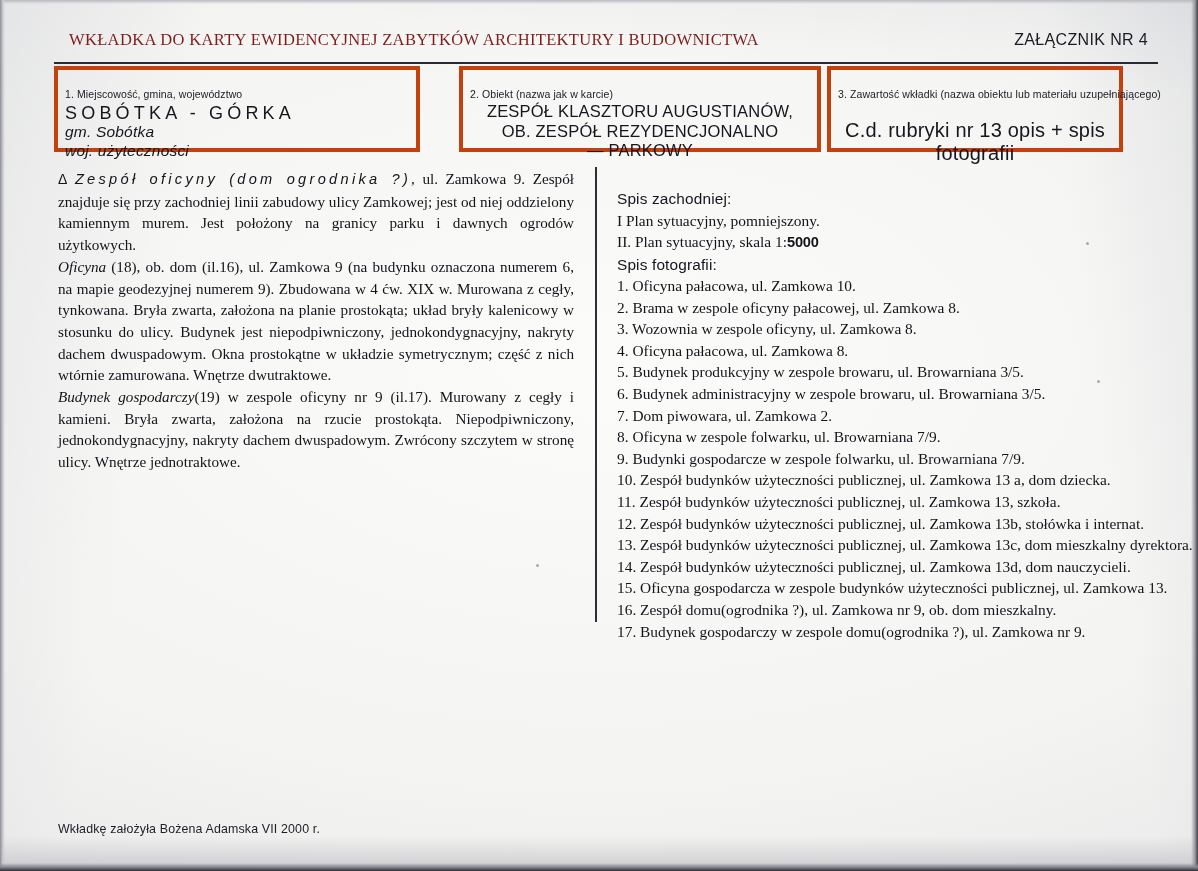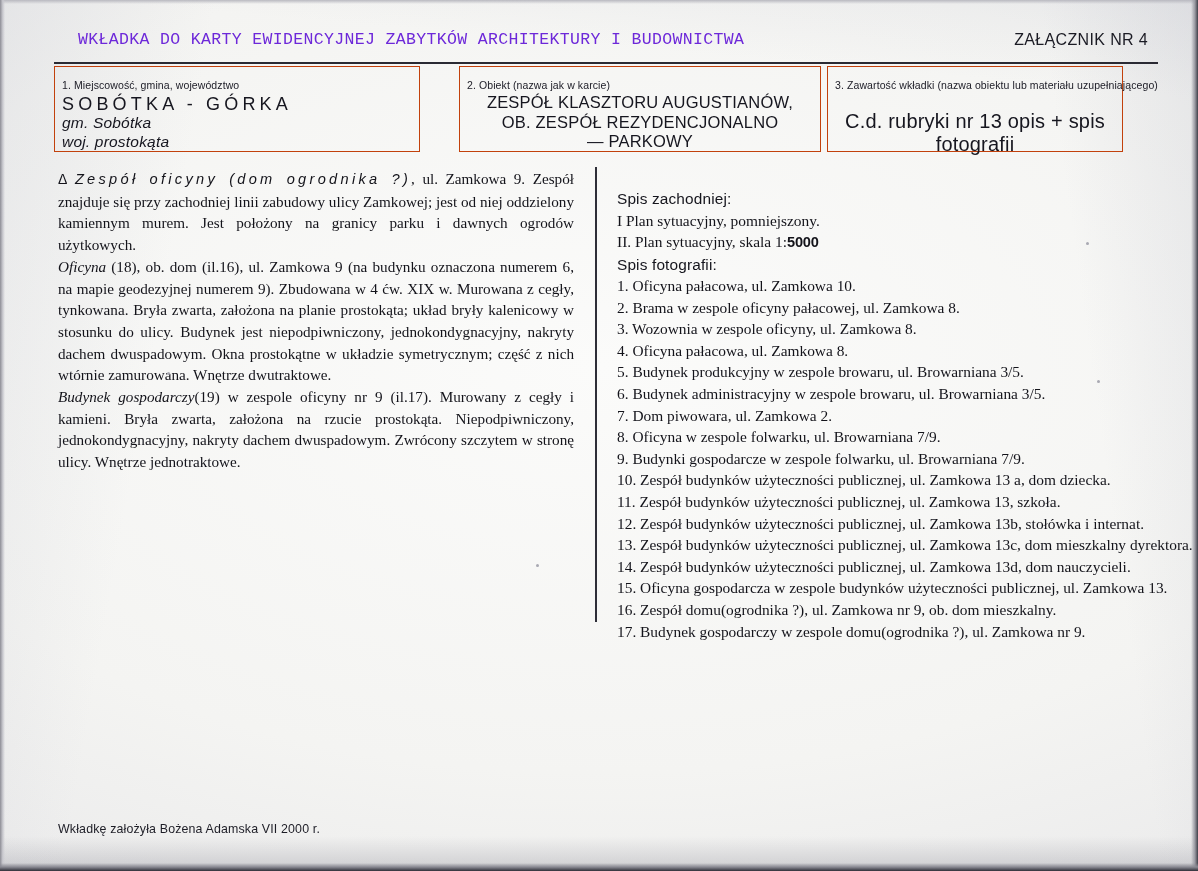--- a/index.html
+++ b/index.html
@@ -46,25 +46,25 @@
   }
   .edge-top {
     position: absolute; left: 0; top: 0; width: 1198px; height: 4px;
     background: linear-gradient(180deg, #b9b9c0 0%, rgba(240,240,238,0) 100%);
     pointer-events: none;
   }
 
   
   .doc-title {
     position: absolute;
-    left: 78px; top: 30px;
-    font-family: Liberation Mono, monospace;
+    left: 69px; top: 30px;
+    font-family: Liberation Serif, serif;
     font-size: 16.5px;
     letter-spacing: .35px;
-    color: #6d28d9;
+    color: #7f1d1d;
     white-space: nowrap;
   }
   .annex-label {
     position: absolute;
     right: 50px; top: 31px;
     font-family: "Liberation Sans", sans-serif;
     font-size: 16px;
     letter-spacing: .35px;
     color: #1b1b24;
     white-space: nowrap;
@@ -78,23 +78,23 @@
 
   
   .meta-table {
     position: absolute;
     left: 54px; top: 66px;
     width: 1104px; height: 86px;
     display: flex;
     gap: 6px;
   }
   .meta-cell {
-    border: 1px solid #c2410c;
+    border: 4px solid #c2410c;
     box-sizing: border-box;
-    padding: 12px 7px 0 7px;
+    padding: 18px 7px 0 7px;
     background: transparent;
     position: relative;
   }
   .cell-1 { width: 366px; }
   .cell-2 { width: 362px; margin-left: 33px; }
   .cell-3 { width: 296px; }
 
   .cell-caption {
     font-family: "Liberation Sans", sans-serif;
     font-size: 10.5px;
@@ -235,21 +235,21 @@
   <div class="annex-label">ZAŁĄCZNIK NR 4</div>
   <div class="top-rule"></div>
 
   <div class="meta-table">
 
     <div class="meta-cell cell-1">
       <div class="cell-caption">1. Miejscowość, gmina, województwo</div>
       <div class="cell-body">
         <div class="loc-name">SOBÓTKA - GÓRKA</div>
         <div class="loc-sub">gm. Sobótka</div>
-        <div class="loc-sub">woj. prostokąta</div>
+        <div class="loc-sub">woj. użyteczności</div>
       </div>
     </div>
 
     <div class="meta-cell cell-2">
       <div class="cell-caption">2. Obiekt (nazwa jak w karcie)</div>
       <div class="cell-body">
         <div class="obj-line">ZESPÓŁ KLASZTORU AUGUSTIANÓW,</div>
         <div class="obj-line">OB. ZESPÓŁ REZYDENCJONALNO</div>
         <div class="obj-line">— PARKOWY</div>
       </div>

